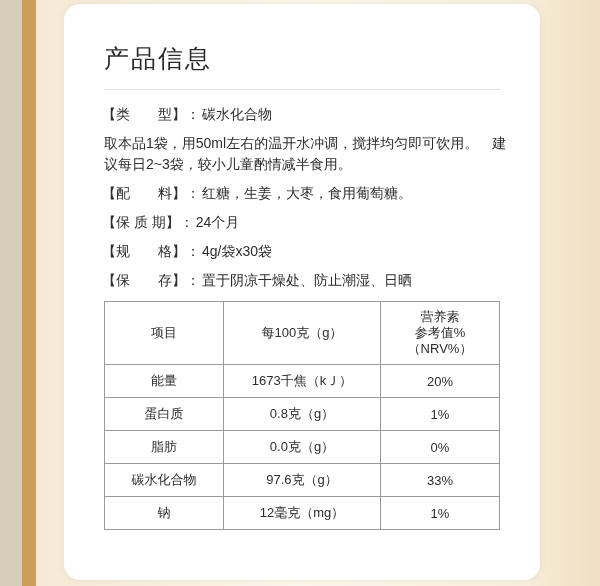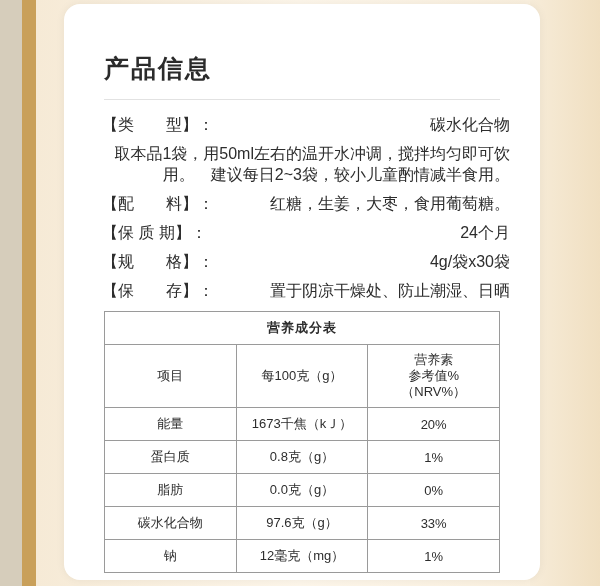--- a/index.html
+++ b/index.html
@@ -40,38 +40,37 @@
     box-shadow: 0 0 10px rgba(0,0,0,0.06);
     overflow: hidden;
   }
   .card-inner {
     padding: 26px 26px 0 26px;
   }
   .title {
     font-size: 25px;
     color: #2b2b2b;
     letter-spacing: 2px;
-    font-weight: 700;
-    margin: 22px 0 0 14px;
+    font-weight: 400;
+    margin: 12px 0 0 14px;
   }
   .title-rule {
     margin: 14px 14px 0 14px;
     border-bottom: 1px solid #e2e2e2;
   }
   .info-list {
     margin: 14px 4px 0 12px;
   }
   .info-row {
     display: flex;
     align-items: flex-start;
-    font-size: 16px;
+    font-size: 14px;
     color: #2d2d2d;
     line-height: 21px;
     margin-bottom: 8px;
-    text-align: right;
   }
   .info-label {
     flex: 0 0 auto;
     white-space: pre;
   }
   .info-value {
     flex: 1 1 auto;
     padding-left: 2px;
   }
   .nutrition-wrap {
@@ -151,23 +150,20 @@
         <div class="info-row">
           <span class="info-label">【保　　存】：</span>
           <span class="info-value">置于阴凉干燥处、防止潮湿、日晒</span>
         </div>
 
       </div>
 
       <div class="nutrition-wrap">
         <table class="nutrition">
           <tbody>
-            <tr>
-              <td class="nutri-title" colspan="3">营养成分表</td>
-            </tr>
             <tr>
               <td class="head col-a">项目</td>
               <td class="head col-b">每100克（g）</td>
               <td class="head-small col-c">
                 <div>营养素</div>
                 <div>参考值%</div>
                 <div>（NRV%）</div>
               </td>
             </tr>
             <tr>

